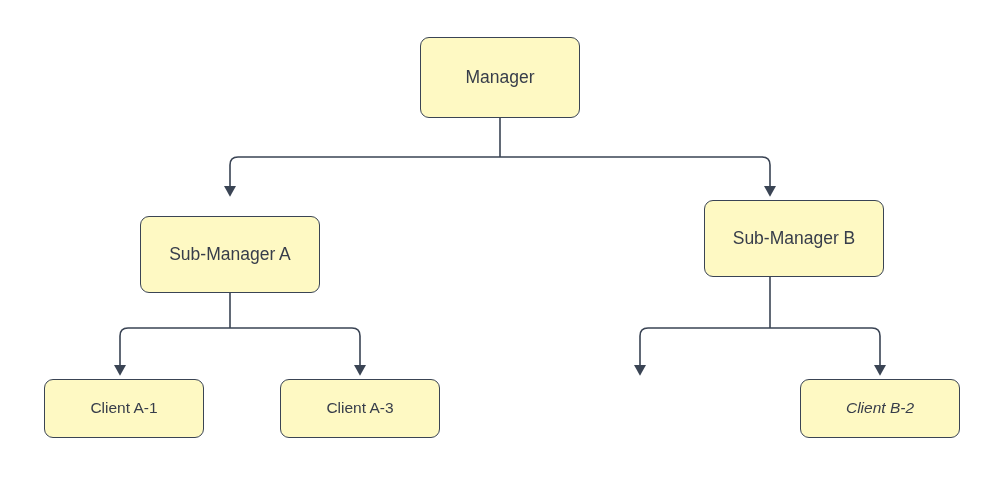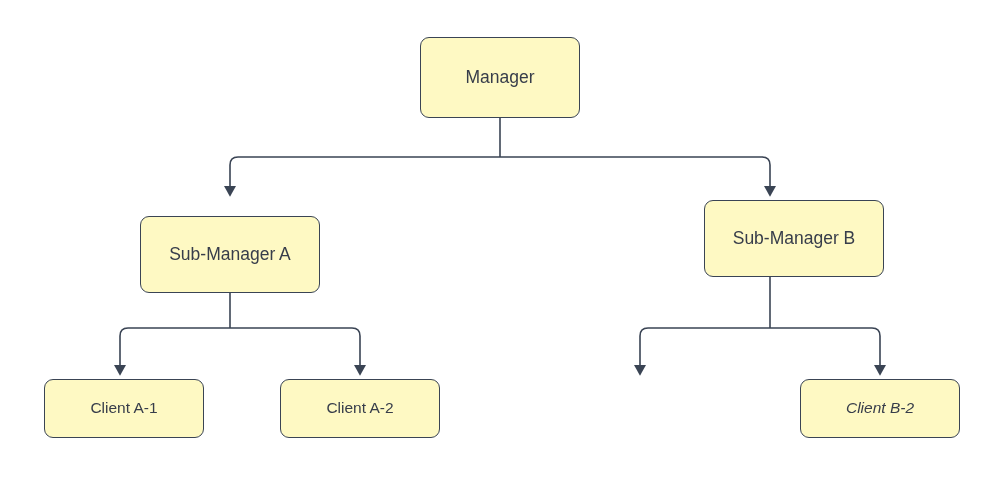--- a/index.html
+++ b/index.html
@@ -115,21 +115,21 @@
 
   <div class="node node-branch-b">
     <span class="node-label">Sub-Manager B</span>
   </div>
 
   <div class="node node-leaf leaf-a1">
     <span class="node-label">Client A-1</span>
   </div>
 
   <div class="node node-leaf leaf-a2">
-    <span class="node-label">Client A-2</span>
+    <span class="node-label">Client A-3</span>
   </div>
 
 
   <div class="node node-leaf leaf-b2">
     <span class="node-label">Client B-2</span>
   </div>
 
 </div>
 
 </body></html>

